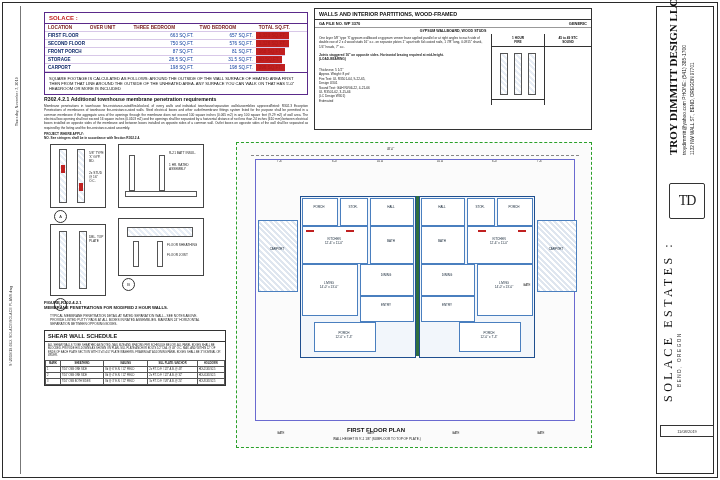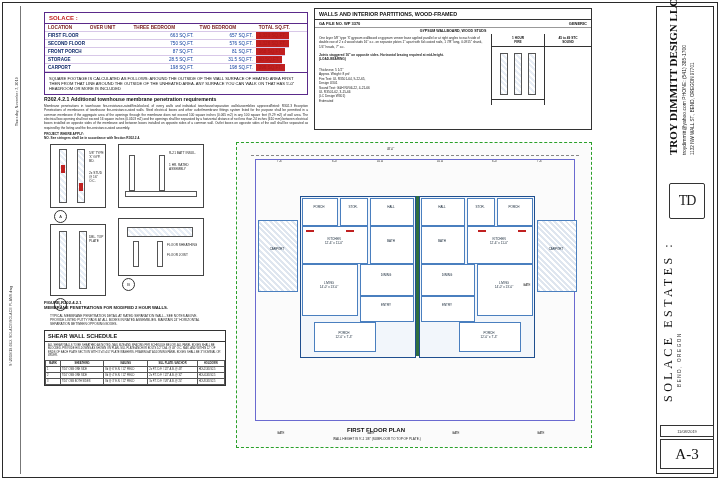--- a/index.html
+++ b/index.html
@@ -397,16 +397,15 @@
       <div class="t2">troydimmitt@yahoo.com  PHONE: (541) 385-1700</div>
       <div class="t3">1132 NW WALL ST., BEND, OREGON 97701</div>
     </div>
 
     <div class="logo">TD</div>
 
     <div class="rbig">SOLACE ESTATES :</div>
     <div class="rsub">BEND, OREGON</div>
 
     <div class="revbox">11/08/2019</div>
-    <div class="sheetno">A-3</div>
   </div>
 
 </div>
 
 </body></html>

